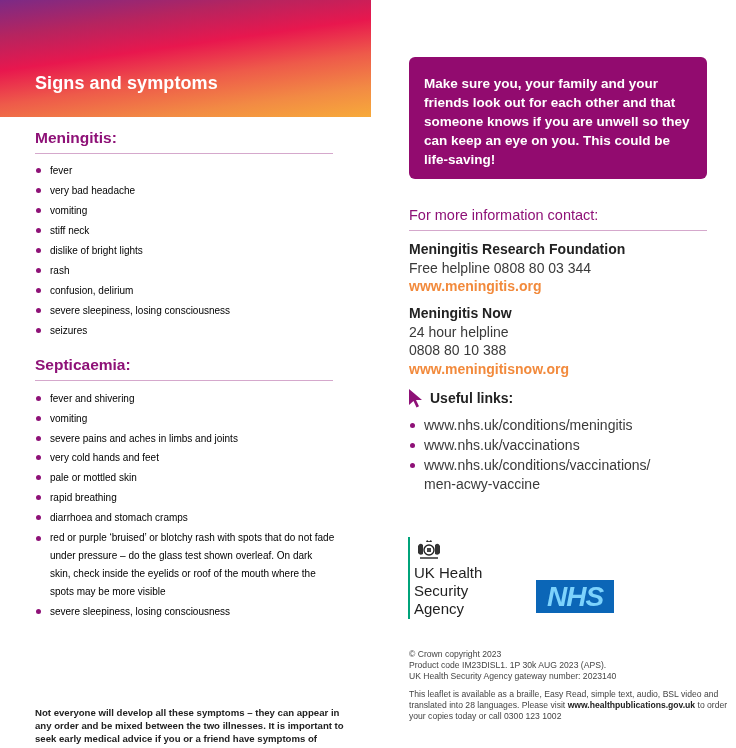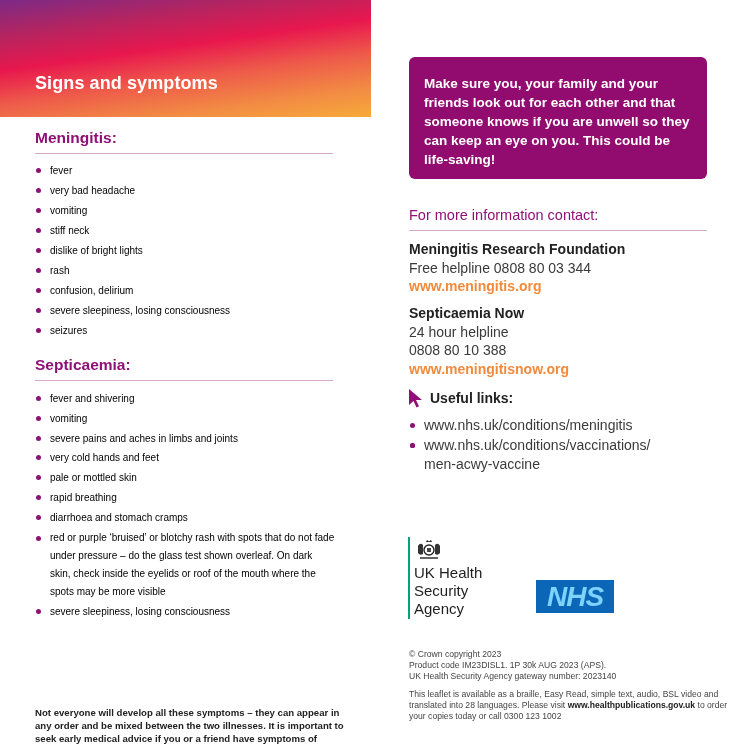--- a/index.html
+++ b/index.html
@@ -126,35 +126,35 @@
 
 <div class="contact-head">For more information contact:</div>
 
 <div class="org" style="top:240px;">
   <div class="name">Meningitis Research Foundation</div>
   <div>Free helpline 0808 80 03 344</div>
   <div class="url">www.meningitis.org</div>
 </div>
 
 <div class="org" style="top:304px;">
-  <div class="name">Septicaemia Now</div>
+  <div class="name">Meningitis Now</div>
   <div>24 hour helpline</div>
   <div>0808 80 10 388</div>
   <div class="url">www.meningitisnow.org</div>
 </div>
 
 <div class="links-head">
   <svg class="arrow" viewBox="0 0 16 20">
     <path d="M1 1 L1 17 L5.5 13 L8.5 19.5 L11 18.3 L8 12 L14 12 Z" fill="#8e1177"></path>
   </svg>
   <span class="label">Useful links:</span>
 </div>
 <ul class="links">
   <li><span class="dot"></span><span>www.nhs.uk/conditions/meningitis</span></li>
-  <li><span class="dot"></span></li>
+  <li><span class="dot"></span><span>www.nhs.uk/vaccinations</span></li>
   <li style="width:260px;"><span class="dot"></span><span>www.nhs.uk/conditions/vaccinations/ men-acwy-vaccine</span></li>
 </ul>
 
 <div class="ukhsa">
   <svg class="crest" viewBox="0 0 28 22">
     <circle cx="14" cy="12" r="5" fill="none" stroke="#222" stroke-width="1.4"></circle>
     <path d="M11 4 L12 2 L14 3.5 L16 2 L17 4 Z" fill="#222"></path>
     <path d="M3 8 Q5 4 8 7 L8 16 Q5 18 3 15 Z" fill="#333"></path>
     <path d="M25 8 Q23 4 20 7 L20 16 Q23 18 25 15 Z" fill="#333"></path>
     <path d="M5 20 L23 20" stroke="#222" stroke-width="1.4"></path>

